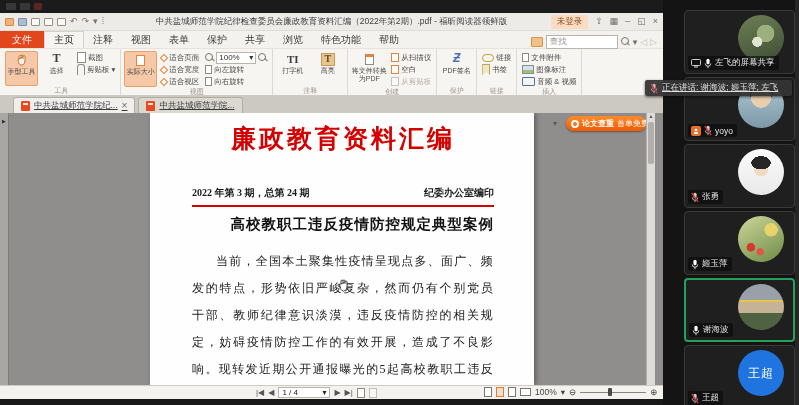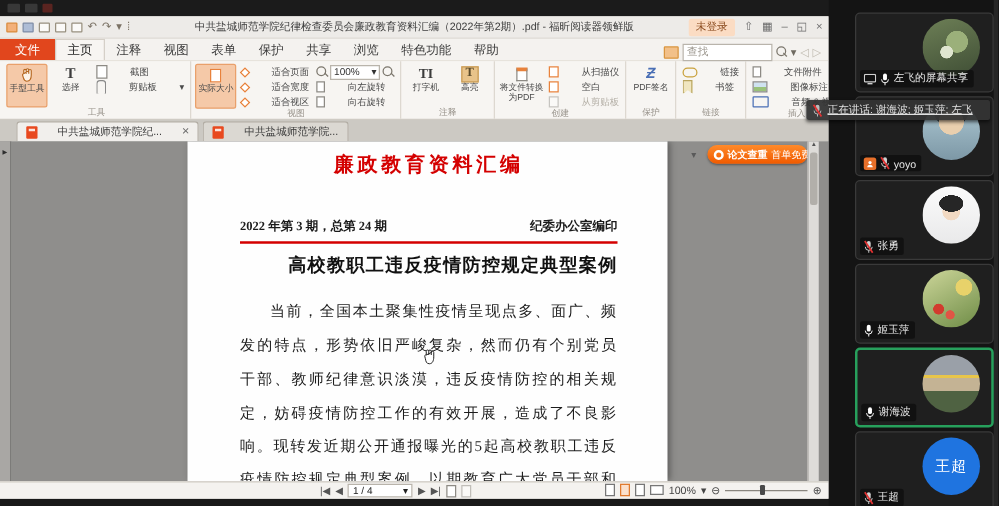--- a/index.html
+++ b/index.html
@@ -41,50 +41,50 @@
 
   
   .ribbon { height:47px; background:#f7f5f2; display:flex; border-bottom:1px solid #cfcbc4; padding-left:2px; }
   .rgroup { position:relative; display:flex; flex-direction:column; border-right:1px solid #ddd8d0; padding:2px 3px 0 3px; }
   .rbtns { flex:1; display:flex; gap:2px; }
   .rlabel { text-align:center; font-size:7px; color:#97928a; height:9px; line-height:9px; }
   .rbig { width:33px; display:flex; flex-direction:column; align-items:center; font-size:7px; line-height:1.15; text-align:center; color:#4a4a4a; padding-top:1px; border-radius:2px; }
   .rbig.hl, .rsm.hl { background:#f5c9a8; border:1px solid #e9a06b; }
   .ric { height:14px; display:flex; align-items:center; justify-content:center; margin-bottom:1px; font-size:11px; color:#4a4a4a; }
   .rcol { display:flex; flex-direction:column; gap:1px; padding-top:1px; }
-  .rsm { display:flex; align-items:center; gap:18px; font-size:7.5px; color:#4a4a4a; height:11px; padding:0 2px; border-radius:2px; white-space:nowrap; }
+  .rsm { display:flex; align-items:center; gap:2px; font-size:7.5px; color:#4a4a4a; height:11px; padding:0 2px; border-radius:2px; white-space:nowrap; }
   .rsm.disabled { color:#b5b0a7; }
   .pgic { width:9px; height:11px; background:#fff; border:1px solid #e8823c; display:inline-block; }
   .pgic.gray { border-color:#8d8a84; }
   .pgic.fold { border-color:#8d8a84; border-top:3px solid #e8823c; }
   .diamond { width:8px; height:8px; border:1px solid #e8823c; transform:rotate(45deg); display:inline-block; background:#fff; }
   .zoom-combo { display:flex; align-items:center; gap:2px; }
   .zoom-sel { width:40px; height:12px; background:#fff; border:1px solid #b9b4ab; font-size:8px; color:#333; display:flex; align-items:center; justify-content:space-between; padding:0 2px; }
   .tletter { font-family:"Liberation Serif", serif; font-weight:bold; font-size:12px; color:#3c3c3c; }
   .hlbox { width:14px; height:13px; background:#e8c38a; border:1px solid #c99b55; display:flex; align-items:center; justify-content:center; font-family:"Liberation Serif",serif; font-weight:bold; font-size:10px; color:#5a4a2a; }
   .penic { font-size:12px; color:#4a6fb5; font-style:italic; font-weight:bold; }
   .chainic { width:12px; height:8px; border:1.5px solid #c9a13c; border-radius:4px; position:relative; }
   .bkic { width:8px; height:11px; background:#f0e6c0; border:1px solid #b9a55f; clip-path:polygon(0 0,100% 0,100% 100%,50% 75%,0 100%); }
   .avic { width:13px; height:9px; border:1.5px solid #4a6fb5; border-radius:1px; }
   .imgic { width:12px; height:9px; border:1px solid #8a8a8a; background:linear-gradient(180deg,#cfe2f0 55%,#9ac27a 55%); }
   .clipic { width:8px; height:11px; border:1.5px solid #8a8a8a; border-radius:3px 3px 0 0; border-bottom:none; }
 
   
   .doc-tabs { height:17px; background:#ccc9c3; display:flex; align-items:flex-end; padding-left:13px; gap:3px; }
-  .dtab { height:16px; display:flex; align-items:center; gap:16px; padding:0 7px; font-size:8.5px; color:#3a3a3a; background:#dbd8d2; border:1px solid #b2ada4; border-bottom:none; border-radius:3px 3px 0 0; white-space:nowrap; }
+  .dtab { height:16px; display:flex; align-items:center; gap:4px; padding:0 7px; font-size:8.5px; color:#3a3a3a; background:#dbd8d2; border:1px solid #b2ada4; border-bottom:none; border-radius:3px 3px 0 0; white-space:nowrap;text-decoration:underline; }
   .dtab.active { background:#f1efec; }
   .pdfic { width:9px; height:10px; background:#e8491f; border-radius:1px; position:relative; flex:none; }
   .pdfic::after { content:""; position:absolute; left:2px; top:2px; width:5px; height:2px; background:#fff; opacity:.85; }
   .dclose { font-size:10px; color:#6b6b6b; line-height:1; }
 
   
   .doc-area { position:relative; height:272px; background:#8f8e8c; overflow:hidden; }
   .nav-strip { position:absolute; left:0; top:0; width:9px; height:100%; background:#a9a7a4; border-right:1px solid #7c7b79; font-size:5px; color:#2e2e2e; text-align:center; padding-top:5px; }
   .page { position:absolute; left:150px; top:0; width:384px; height:272px; background:#fefefe; box-shadow:2px 0 5px rgba(0,0,0,.35); padding:9px 40px 0 42px; overflow:hidden; font-family:"Liberation Serif", serif; }
-  .masthead { text-align:center; font-size:16px; font-weight:bold; color:#d40000; letter-spacing:3px; }
+  .masthead { text-align:center; font-size:25px; font-weight:bold; color:#d40000; letter-spacing:3px; }
   .issue-line { display:flex; justify-content:space-between; margin-top:31px; font-size:10px; font-weight:bold; color:#1a1a1a;font-family:Liberation Serif, serif; }
   .red-rule { height:2px; background:#d40000; margin-top:5px; }
   .article-title { text-align:right; font-size:14.5px; font-weight:bold; color:#111; margin-top:8px; letter-spacing:1px; }
   .body-par { margin-top:14px; font-size:12px; line-height:2.24; color:#1c1c1c; text-align:justify; text-indent:2em; letter-spacing:1.2px; }
   .scrollbar { position:absolute; left:646px; top:0; width:9px; height:100%; background:#dedcd9; border-left:1px solid #b5b2ae; font-size:5px; color:#555; text-align:center; }
   .sthumb { position:absolute; left:1px; top:9px; width:6px; height:42px; background:#b2afaa; border-radius:2px; }
   .ad-btn { position:absolute; left:566px; top:3px; width:80px; height:15px; border-radius:8px; background:linear-gradient(180deg,#ff8a2a,#f05a00); display:flex; align-items:center; gap:3px; padding:0 5px; color:#fff; font-size:8px; white-space:nowrap; box-shadow:0 1px 2px rgba(0,0,0,.4); }
   .ad-ring { width:8px; height:8px; border:2px solid #fff; border-radius:50%; flex:none; }
   .caret-sm { position:absolute; left:553px; top:6px; font-size:8px; color:#5a5a5a; }
   .hand-cursor { position:absolute; left:338px; top:166px; z-index:4; }

